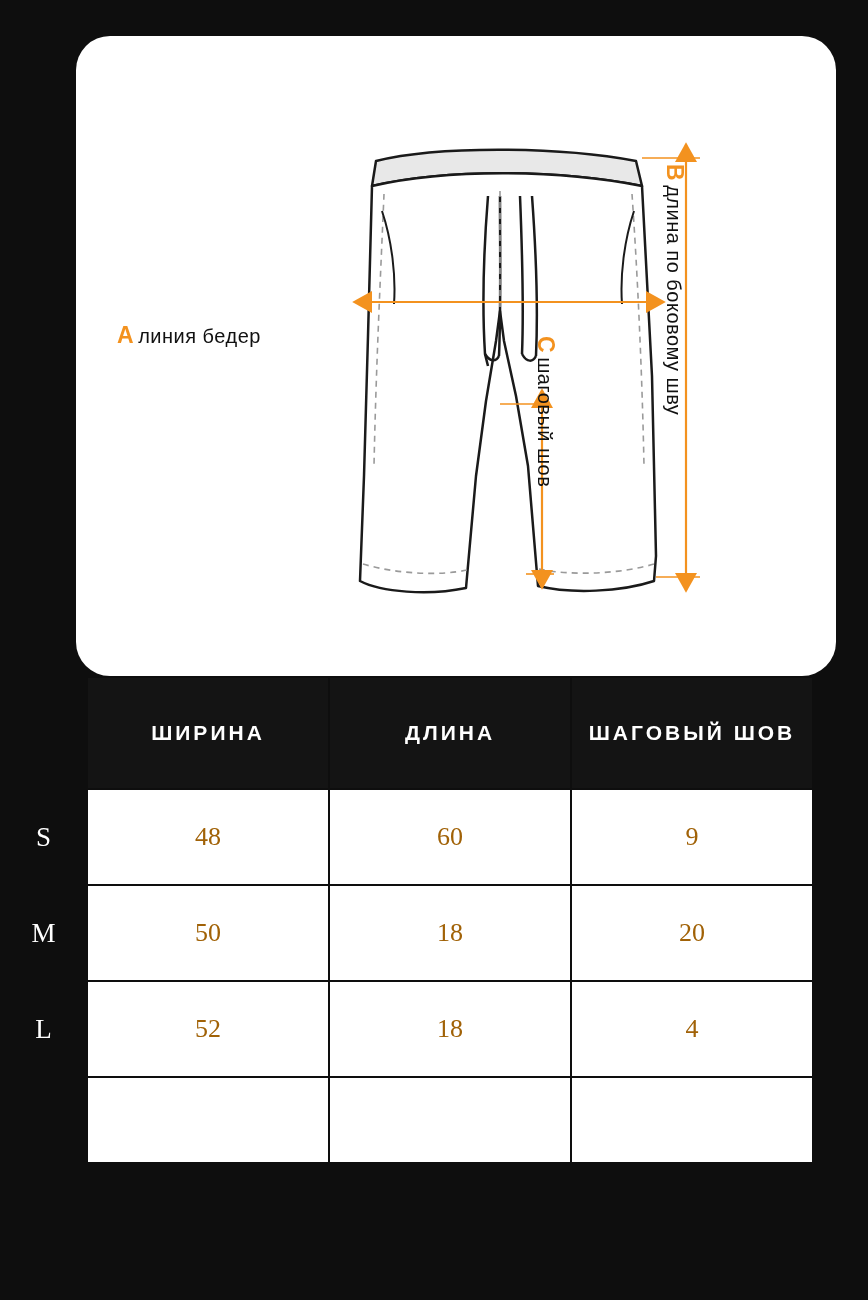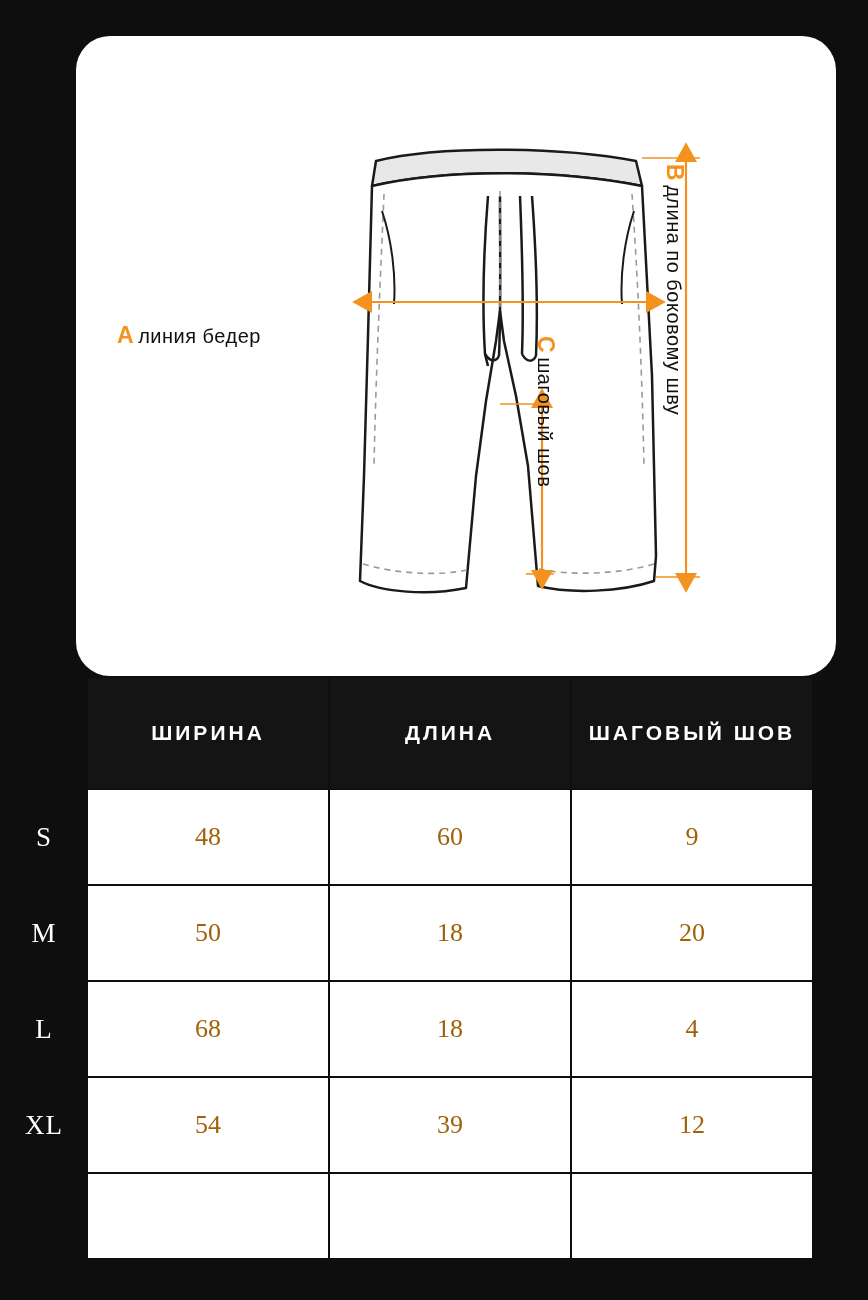--- a/index.html
+++ b/index.html
@@ -214,29 +214,23 @@
         <td>9</td>
       </tr>
       <tr>
         <td class="size-cell">M</td>
         <td>50</td>
         <td>18</td>
         <td>20</td>
       </tr>
       <tr>
         <td class="size-cell">L</td>
-        <td>68</td>
+        <td>52</td>
         <td>18</td>
         <td>4</td>
-      </tr>
-      <tr>
-        <td class="size-cell">XL</td>
-        <td>54</td>
-        <td>39</td>
-        <td>12</td>
       </tr>
       <tr class="blank-row">
         <td class="size-cell"></td>
         <td></td>
         <td></td>
         <td></td>
       </tr>
     </tbody>
   </table>
 

